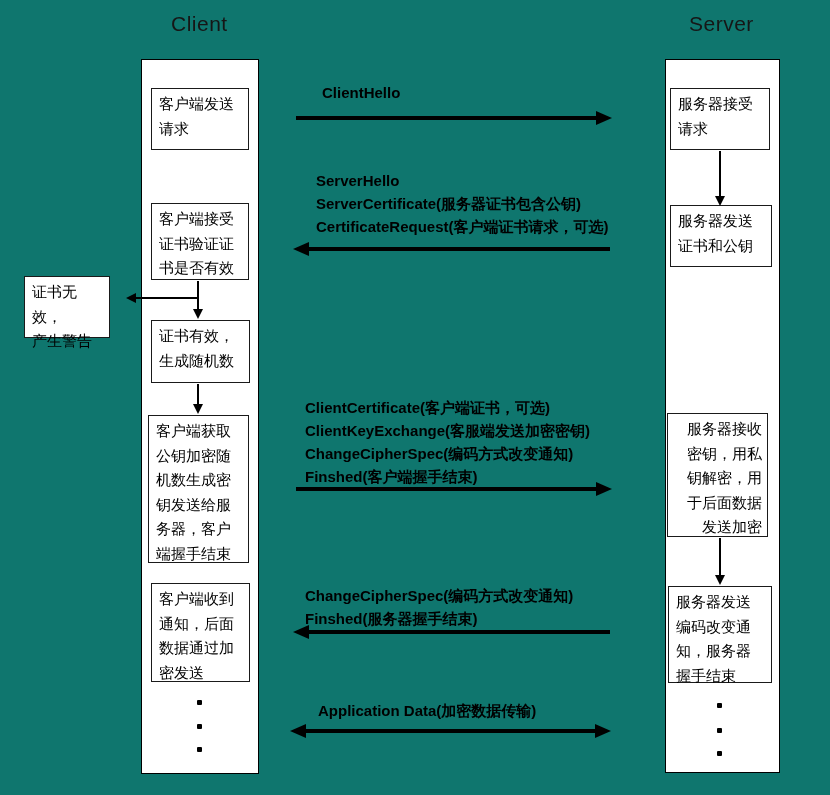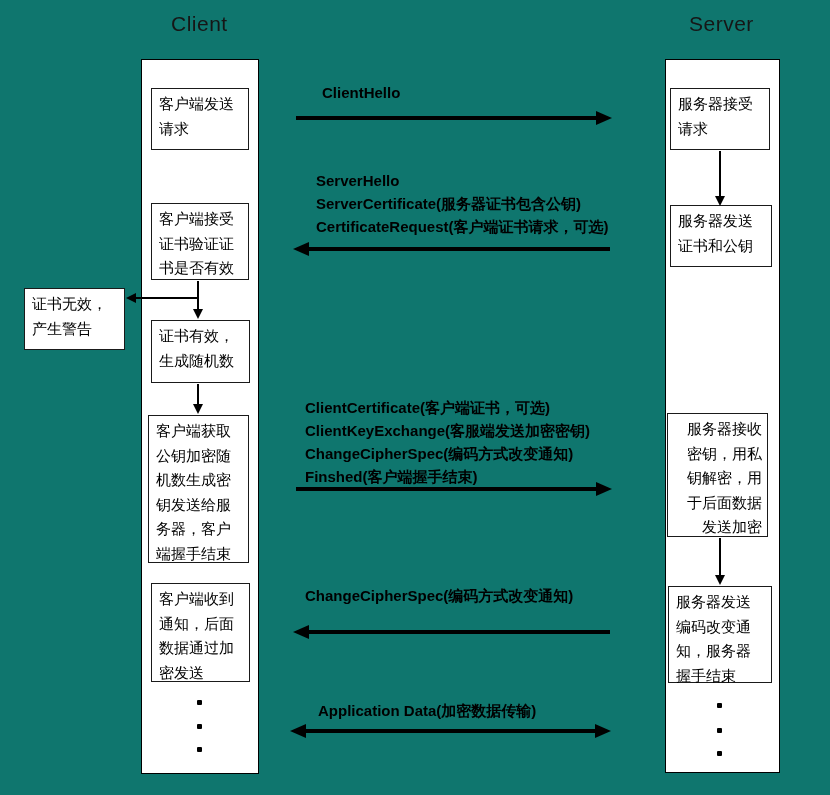--- a/index.html
+++ b/index.html
@@ -70,21 +70,21 @@
 钥发送给服
 务器，客户
 端握手结束</div>
   <div class="box" style="left:151px; top:320px; width:99px;  height:63px;">证书有效，
 生成随机数</div>
   <div class="box" style="left:151px; top:583px; width:99px;  height:99px;">客户端收到
 通知，后面
 数据通过加
 密发送</div>
 
-  <div class="box" style="left:24px; top:288px; width:101px; height:62px;">证书无效，
+  <div class="box" style="left:24px; top:276px; width:86px; height:62px;">证书无效，
 产生警告</div>
 
   <div class="box" style="left:670px; top:88px;  width:100px; height:62px;">服务器接受
 请求</div>
   <div class="box" style="left:670px; top:205px; width:102px; height:62px;">服务器发送
 证书和公钥</div>
   <div class="box" style="left:667px; top:413px; width:101px; height:124px;text-align:right;">服务器接收
 密钥，用私
 钥解密，用
 于后面数据
@@ -113,20 +113,21 @@
   <div class="msg-label" style="left:305px; top:396px;">
     <div>ClientCertificate(客户端证书，可选)</div>
     <div>ClientKeyExchange(客服端发送加密密钥)</div>
     <div>ChangeCipherSpec(编码方式改变通知)</div>
     <div>Finshed(客户端握手结束)</div>
   </div>
   <div class="harrow head-right" style="left:296px; top:487px; width:301px;"></div>
 
   <div class="msg-label" style="left:305px; top:584px;">
     <div>ChangeCipherSpec(编码方式改变通知)</div>
+    <div>Finshed(服务器握手结束)</div>
   </div>
   <div class="harrow head-left" style="left:308px; top:630px; width:302px;"></div>
 
   <div class="msg-label" style="left:318px; top:699px;">Application Data(加密数据传输)</div>
   <div class="harrow head-left head-right" style="left:305px; top:729px; width:291px;"></div>
 
   <div class="dot" style="left:197px; top:700px;"></div>
   <div class="dot" style="left:197px; top:724px;"></div>
   <div class="dot" style="left:197px; top:747px;"></div>
   <div class="dot" style="left:717px; top:703px;"></div>

